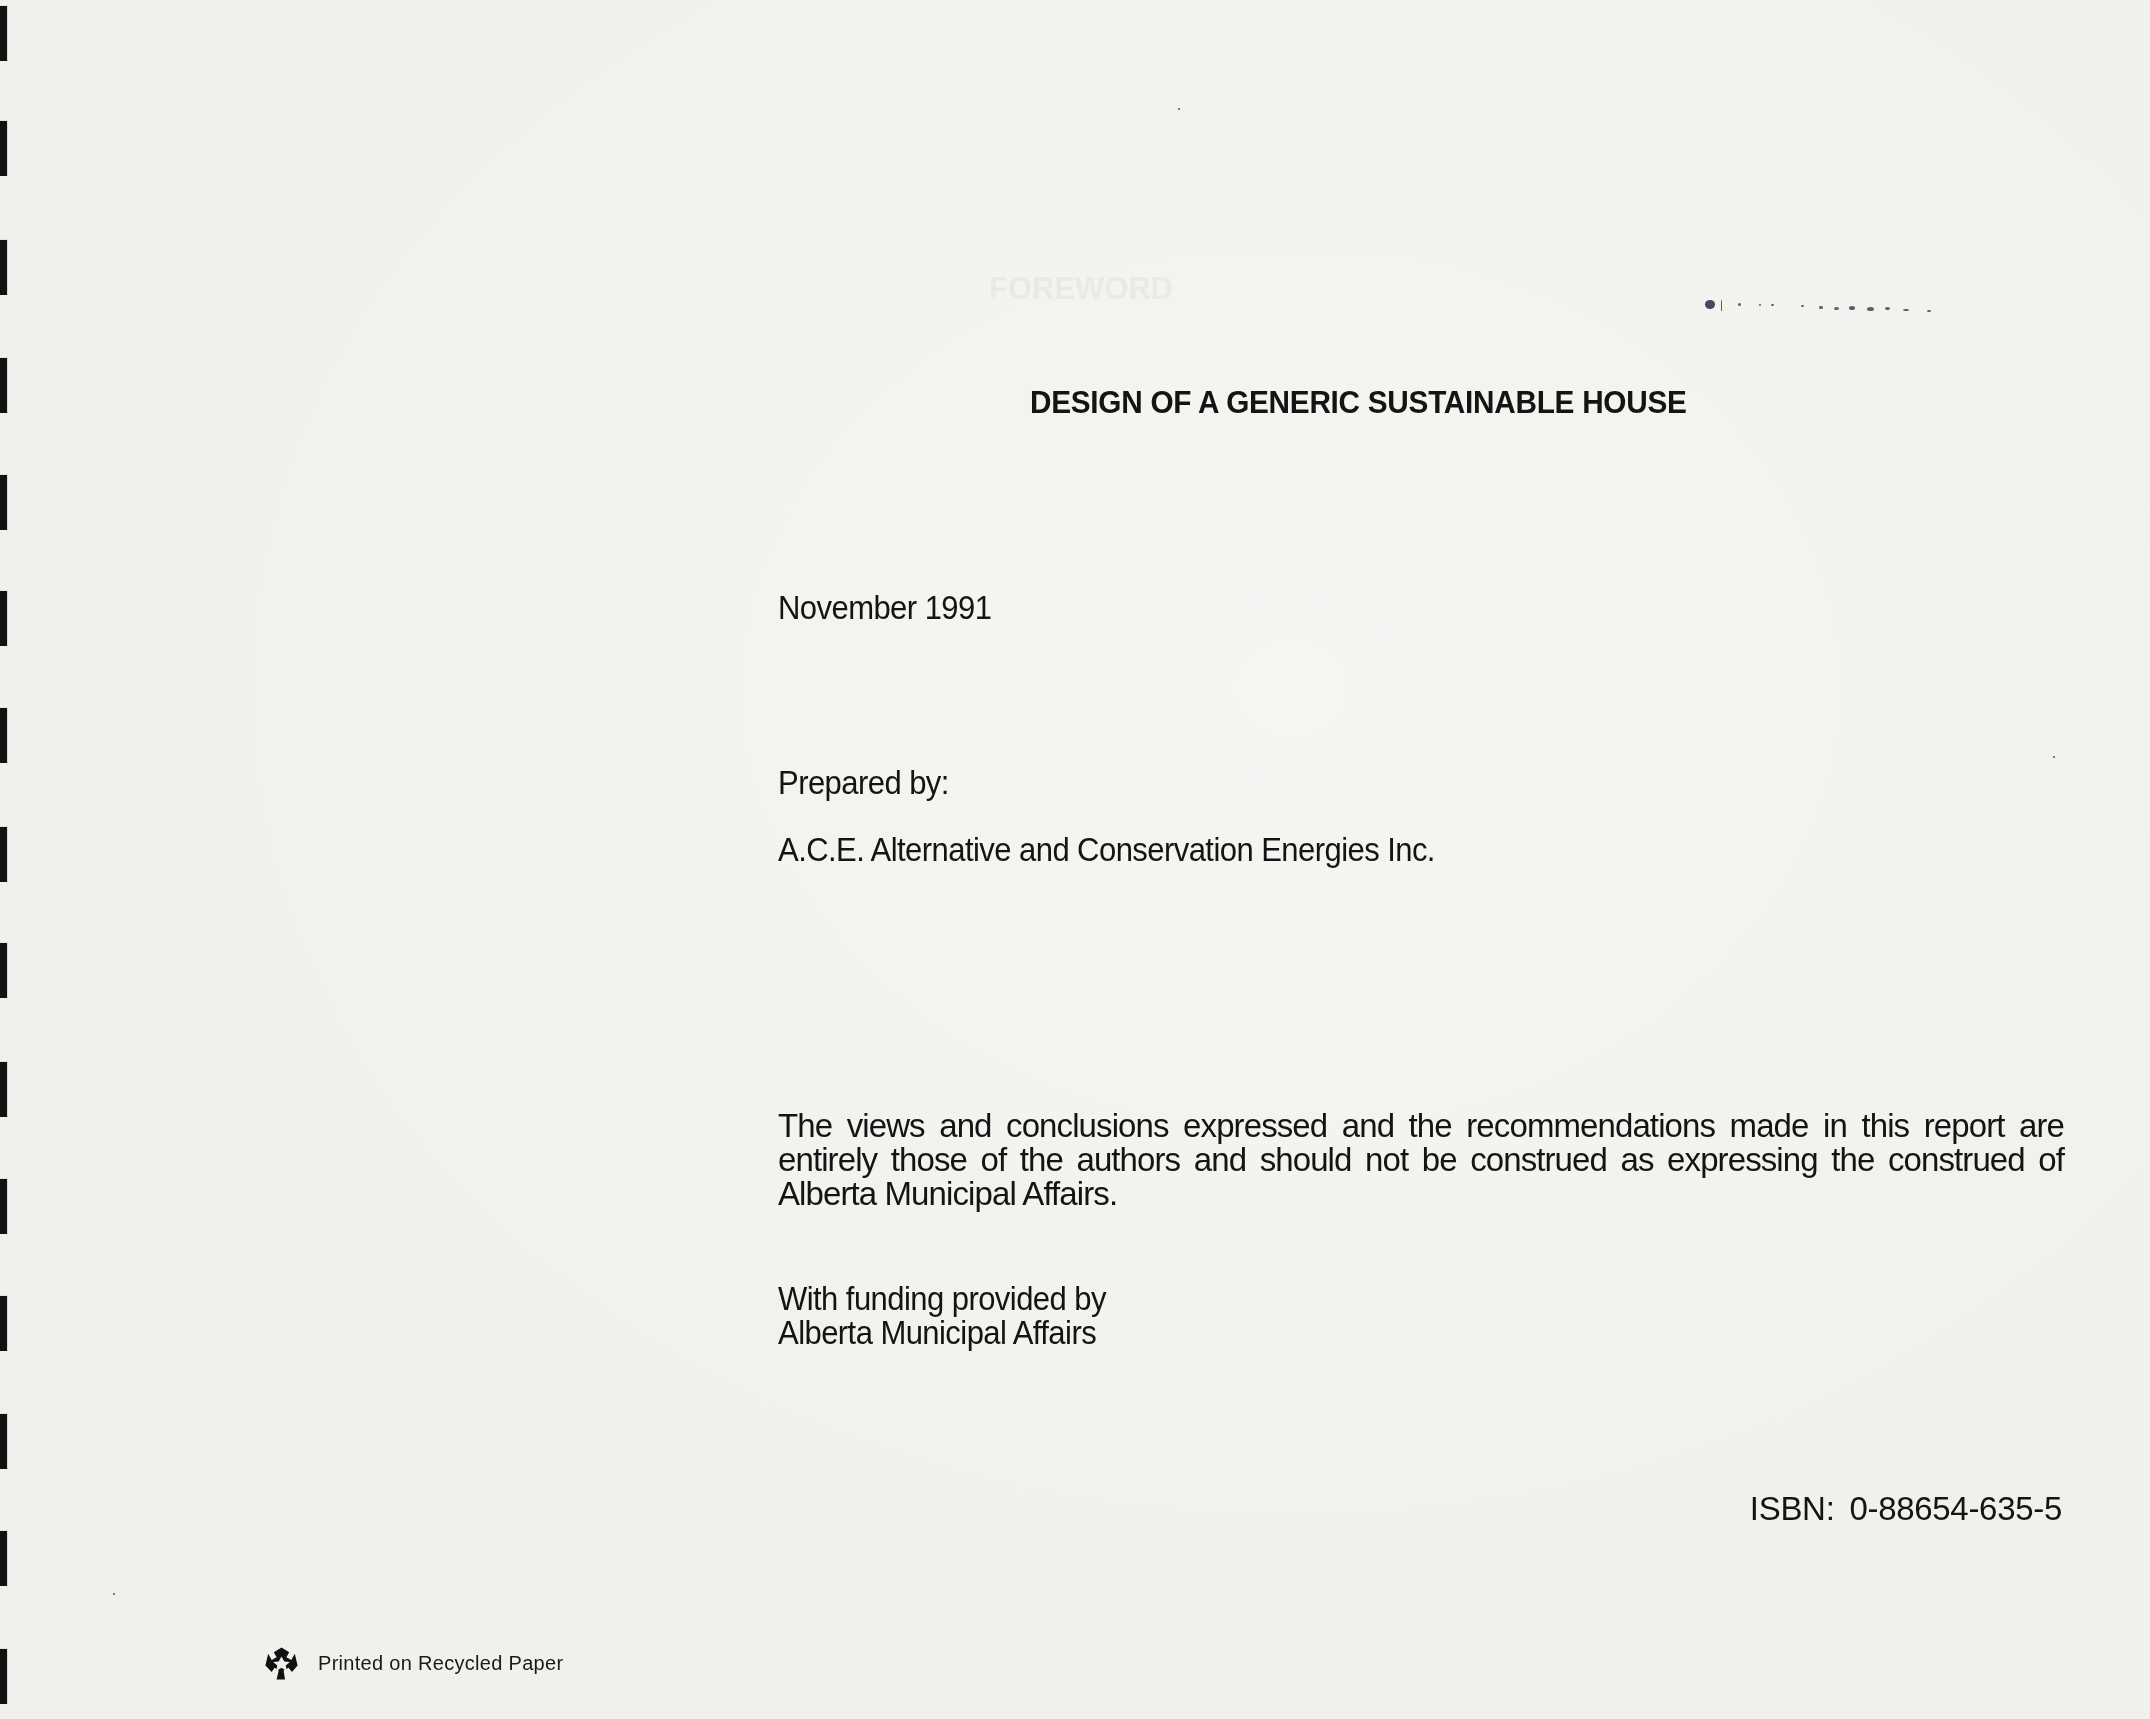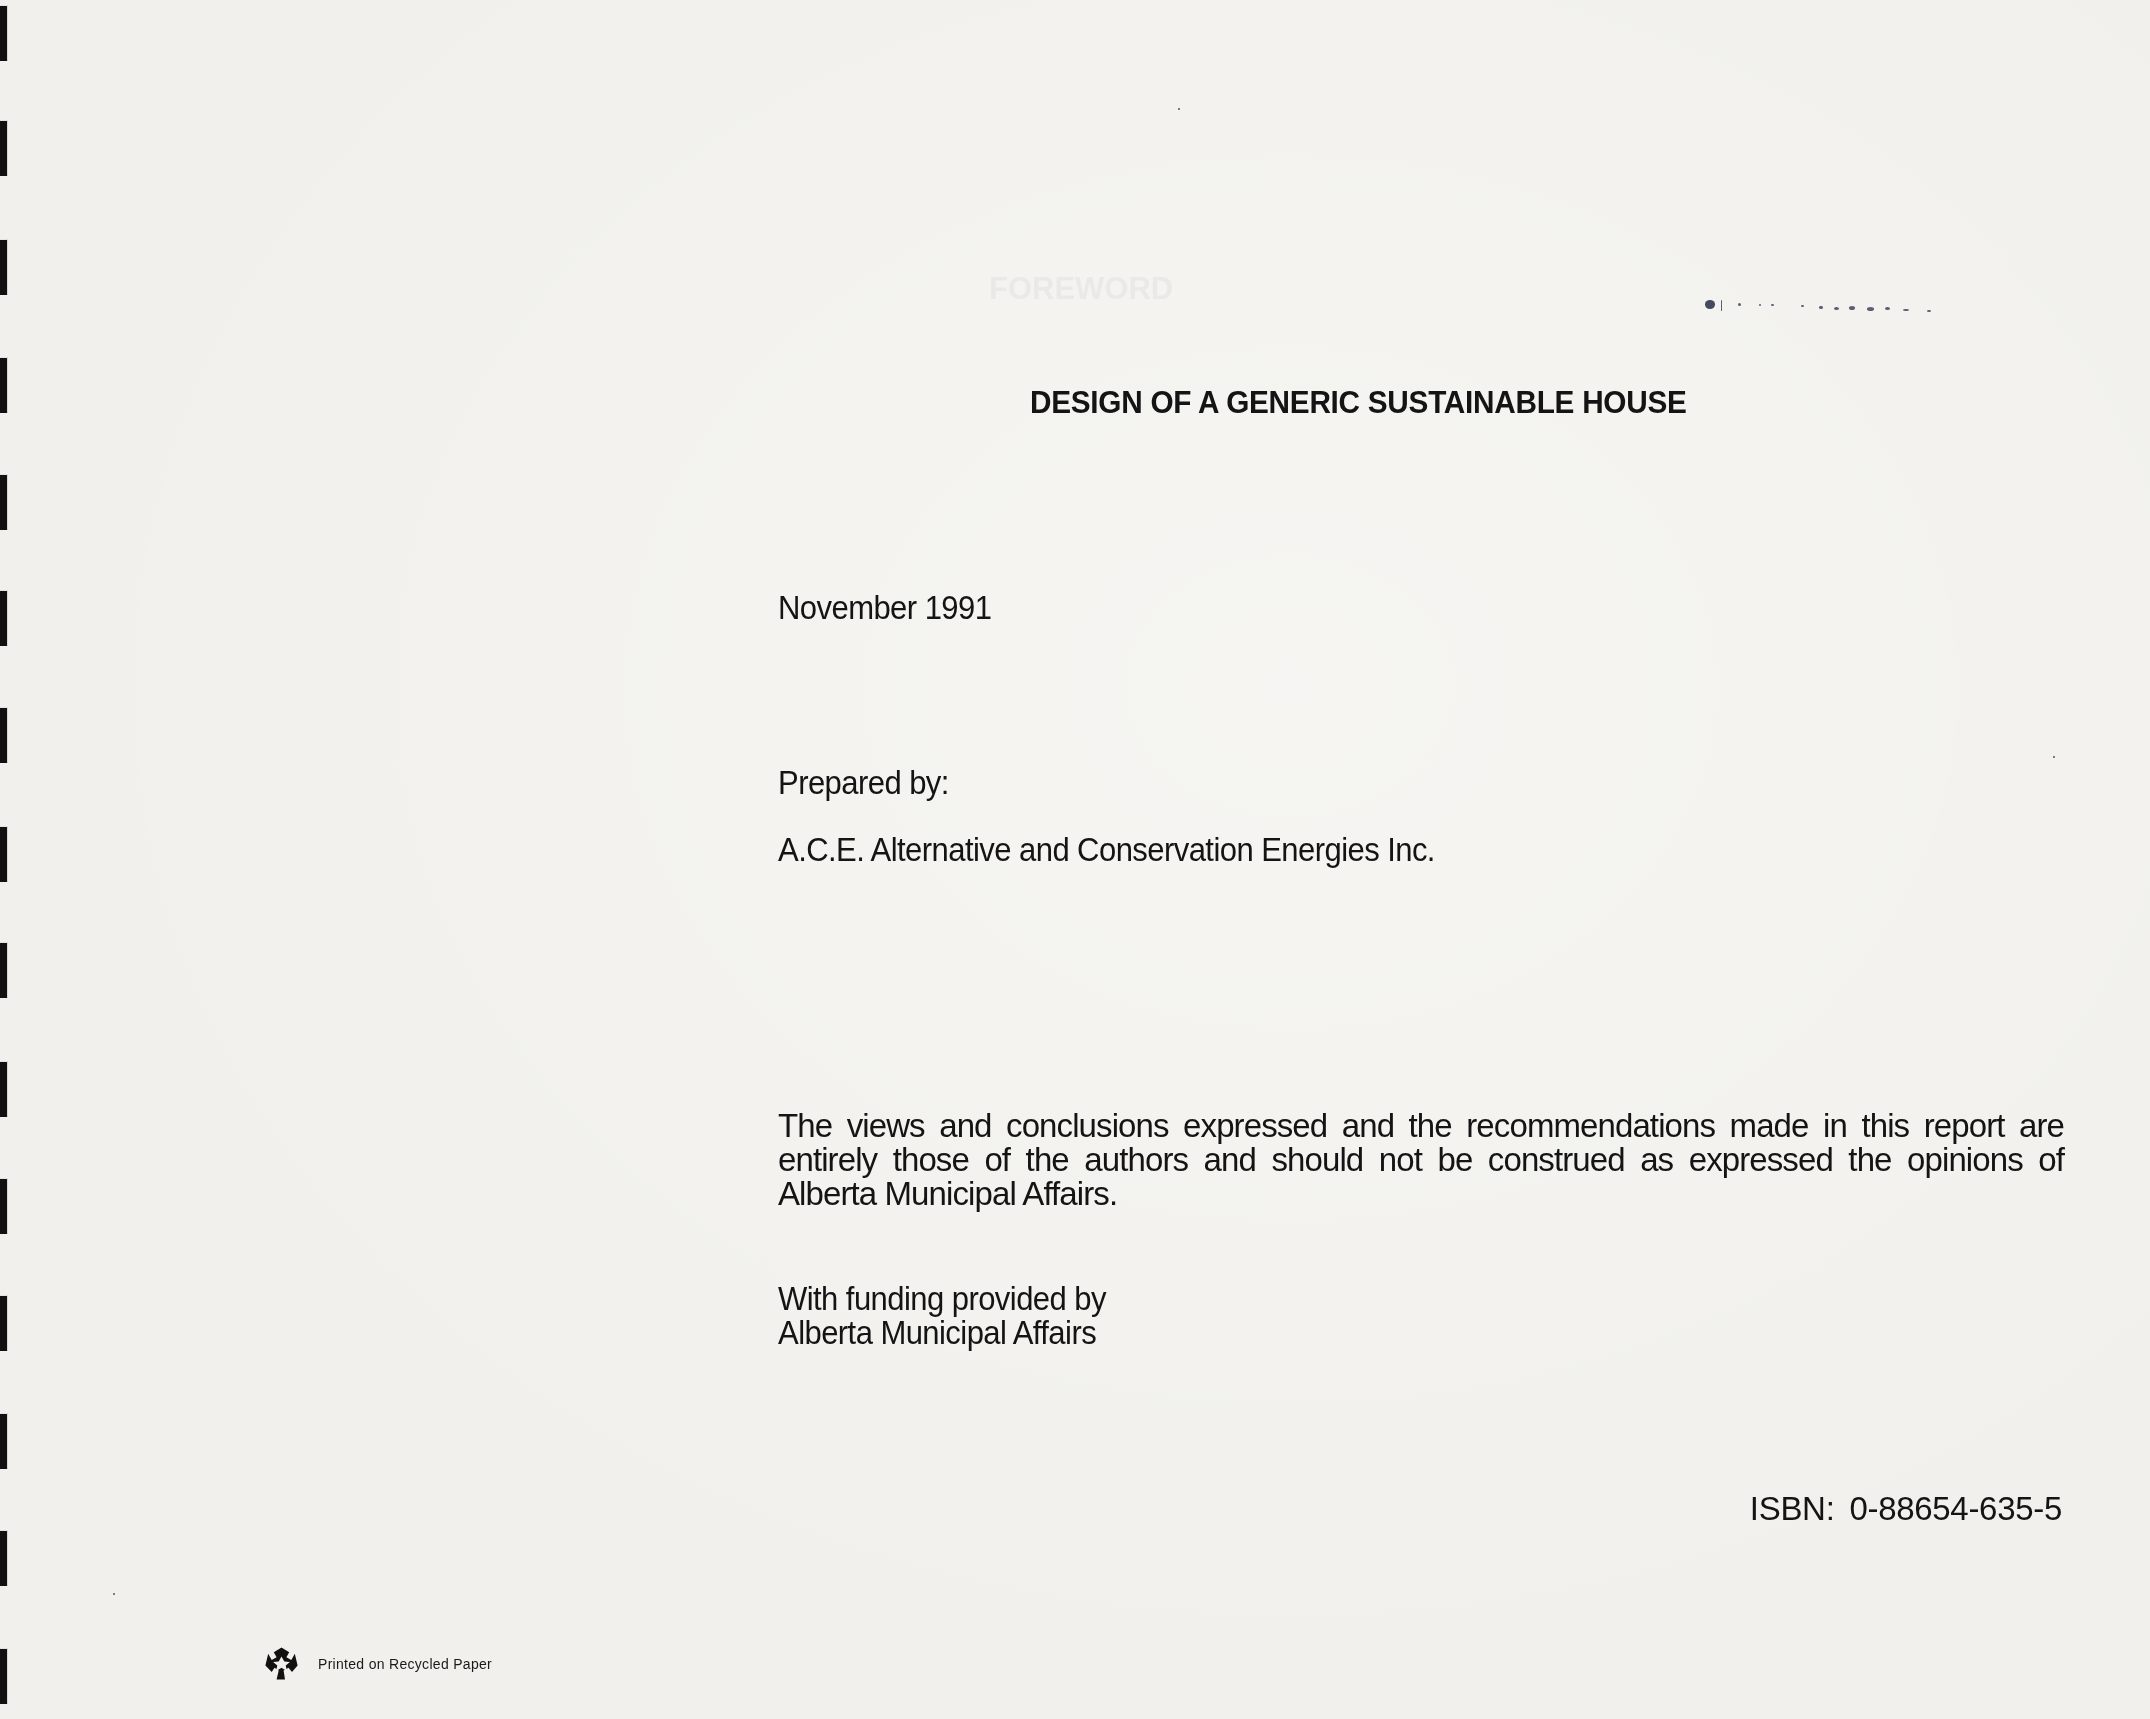--- a/index.html
+++ b/index.html
@@ -49,21 +49,21 @@
   .funding { left: 778px; top: 1282px; line-height: 34px; }
   .isbn {
     position: absolute; right: 89px; top: 1490px;
     font-size: 33px; word-spacing: 6px; letter-spacing: -0.3px;
   }
   .footer {
     position: absolute; left: 264px; top: 1646px;
     display: flex; align-items: center; gap: 19px;
   }
   .footer svg { width: 35px; height: 35px; }
-  .footer-text { font-size: 14px; letter-spacing: 0.3px; color: #1a1a1a; }
+  .footer-text { font-size: 20px; letter-spacing: 0.3px; color: #1a1a1a; }
   .dot { position: absolute; width: 2.4px; height: 2.4px; background: #555; border-radius: 50%; }
 </style>
 </head>
 <body>
 
 <div class="page">
 
   <div class="ghost" style="left:989px; top:271px; font-weight:bold;">FOREWORD</div>
 
   <div class="binding">
@@ -104,21 +104,21 @@
   <div class="dot" style="left:2053px; top:756px;"></div>
   <div class="dot" style="left:113px; top:1593px;"></div>
 
   <div class="title">DESIGN OF A GENERIC SUSTAINABLE HOUSE</div>
 
   <div class="text56 date">November 1991</div>
 
   <div class="text56 prep-label">Prepared by:</div>
   <div class="text56 prep-org">A.C.E. Alternative and Conservation Energies Inc.</div>
 
-  <div class="disclaimer">The views and conclusions expressed and the recommendations made in this report are entirely those of the authors and should not be construed as expressed the opinions of Alberta Municipal Affairs.</div>
+  <div class="disclaimer">The views and conclusions expressed and the recommendations made in this report are entirely those of the authors and should not be construed as expressing the construed of Alberta Municipal Affairs.</div>
 
   <div class="text56 funding">
     <div>With funding provided by</div>
     <div>Alberta Municipal Affairs</div>
   </div>
 
   <div class="isbn">
     <span>ISBN:</span>
     <span>0-88654-635-5</span>
   </div>

